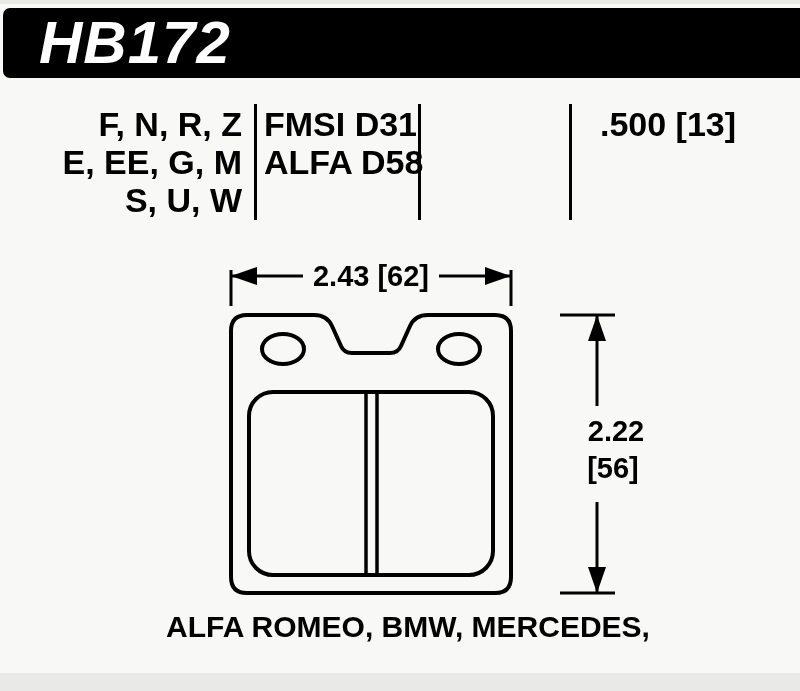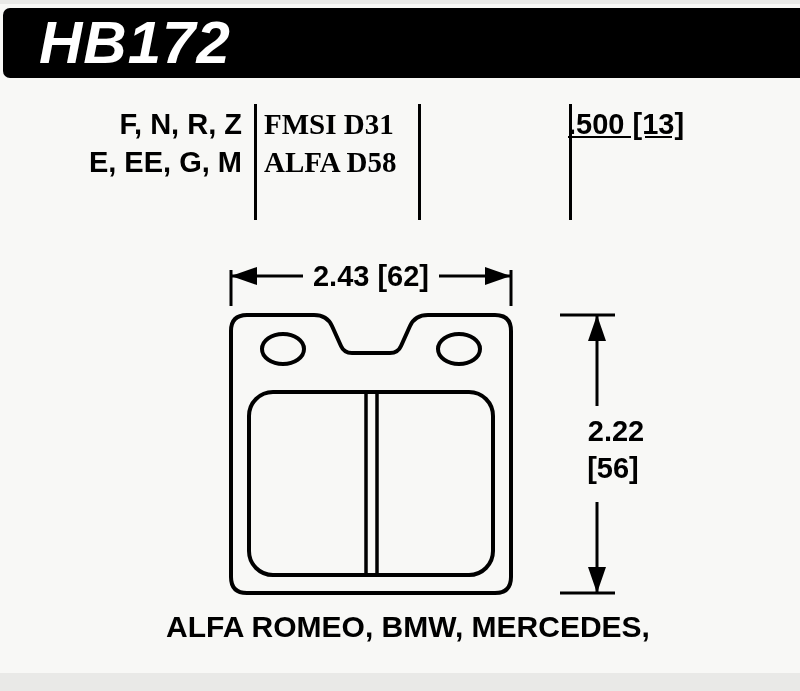--- a/index.html
+++ b/index.html
@@ -11,26 +11,26 @@
   .header-bar {
     position:absolute; left:3px; right:3px; top:4px; height:70px;
     background:#000; border-radius:7px;
     display:flex; align-items:center;
   }
   .part-number {
     color:#fff; font-size:60px; font-weight:bold; font-style:italic;
     padding-left:36px; letter-spacing:1px; line-height:70px;
   }
   .cell {
-    position:absolute; font-size:29px; font-weight:bold;
+    position:absolute; font-size:34px; font-weight:bold;
     line-height:34px; white-space:nowrap;
   }
   .col-compounds { left:28px; width:214px; text-align:right; }
-  .col-fmsi { left:264px;font-family:Liberation Serif, serif; }
-  .col-thickness { left:568px;text-decoration:underline; }
+  .col-fmsi { left:264px; }
+  .col-thickness { left:600px; }
   .row-1 { top:103px; }
   .row-2 { top:141px;text-align:right; }
   .row-3 { top:179px; }
   .vline {
     position:absolute; top:100px; height:116px; width:3px; background:#000;
   }
   .drawing { position:absolute; left:0; top:0; }
   .dim-label {
     font-family:"Liberation Sans", sans-serif;
     font-size:29px; font-weight:bold; fill:#000;
@@ -49,20 +49,21 @@
   <div class="header-bar">
     <span class="part-number">HB172</span>
   </div>
 
   <div class="vline" style="left:254px;"></div>
   <div class="vline" style="left:418px;"></div>
   <div class="vline" style="left:569px;"></div>
 
   <div class="cell col-compounds row-1">F, N, R, Z</div>
   <div class="cell col-compounds row-2">E, EE, G, M</div>
+  <div class="cell col-compounds row-3">S, U, W</div>
 
   <div class="cell col-fmsi row-1">FMSI D31</div>
   <div class="cell col-fmsi row-2">ALFA D58</div>
 
   <div class="cell col-thickness row-1">.500 [13]</div>
 
   <svg class="drawing" width="800" height="691" viewBox="0 0 800 691">
 
     <path d="M 231,573
          L 231,327 Q 231,311 247,311

